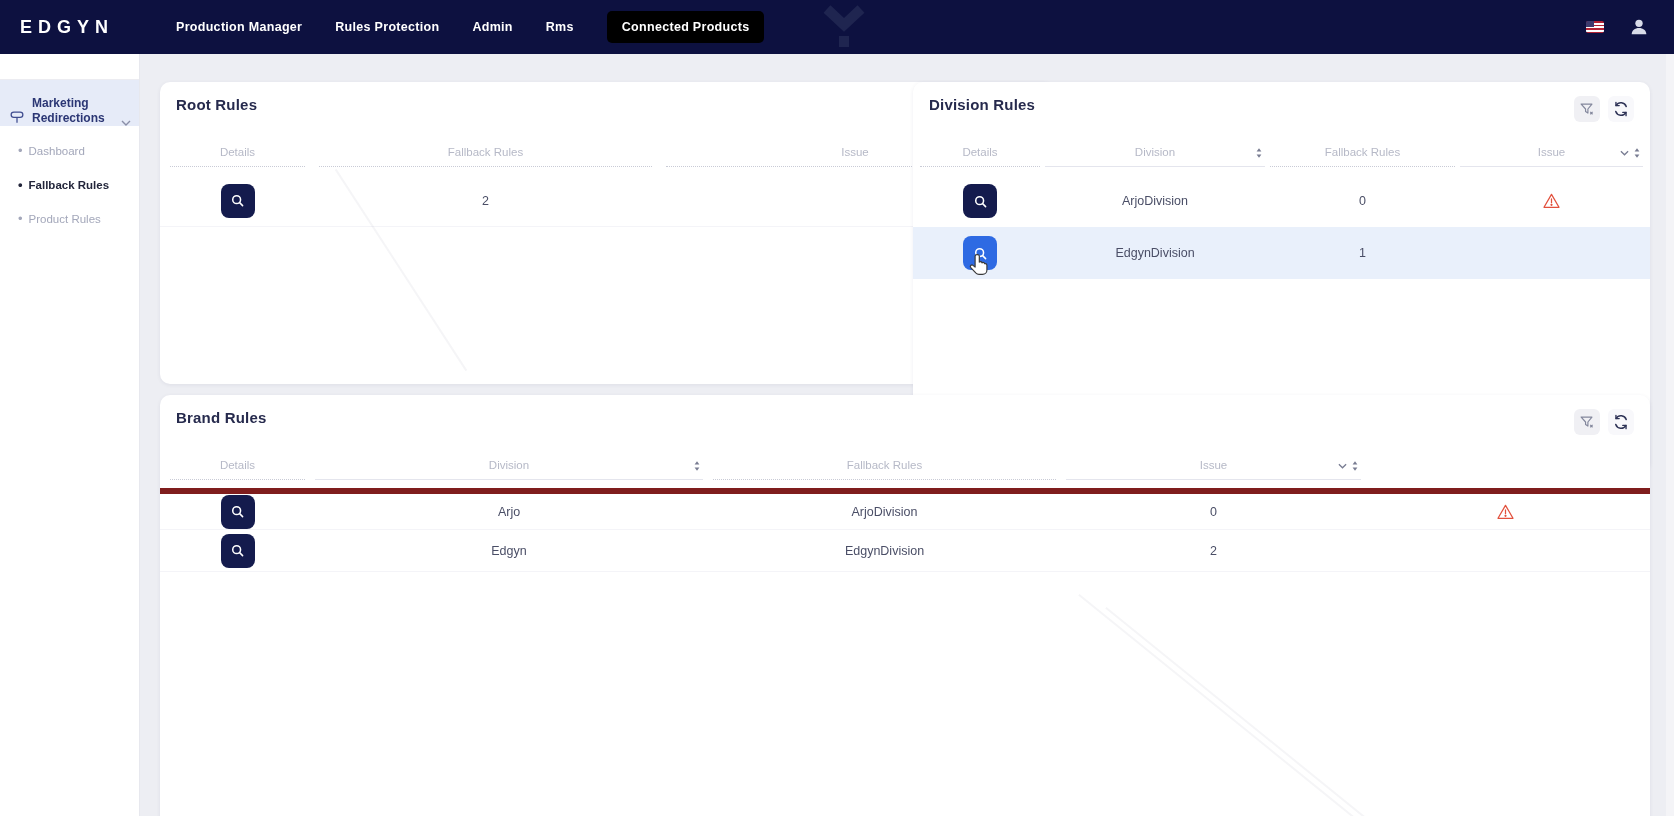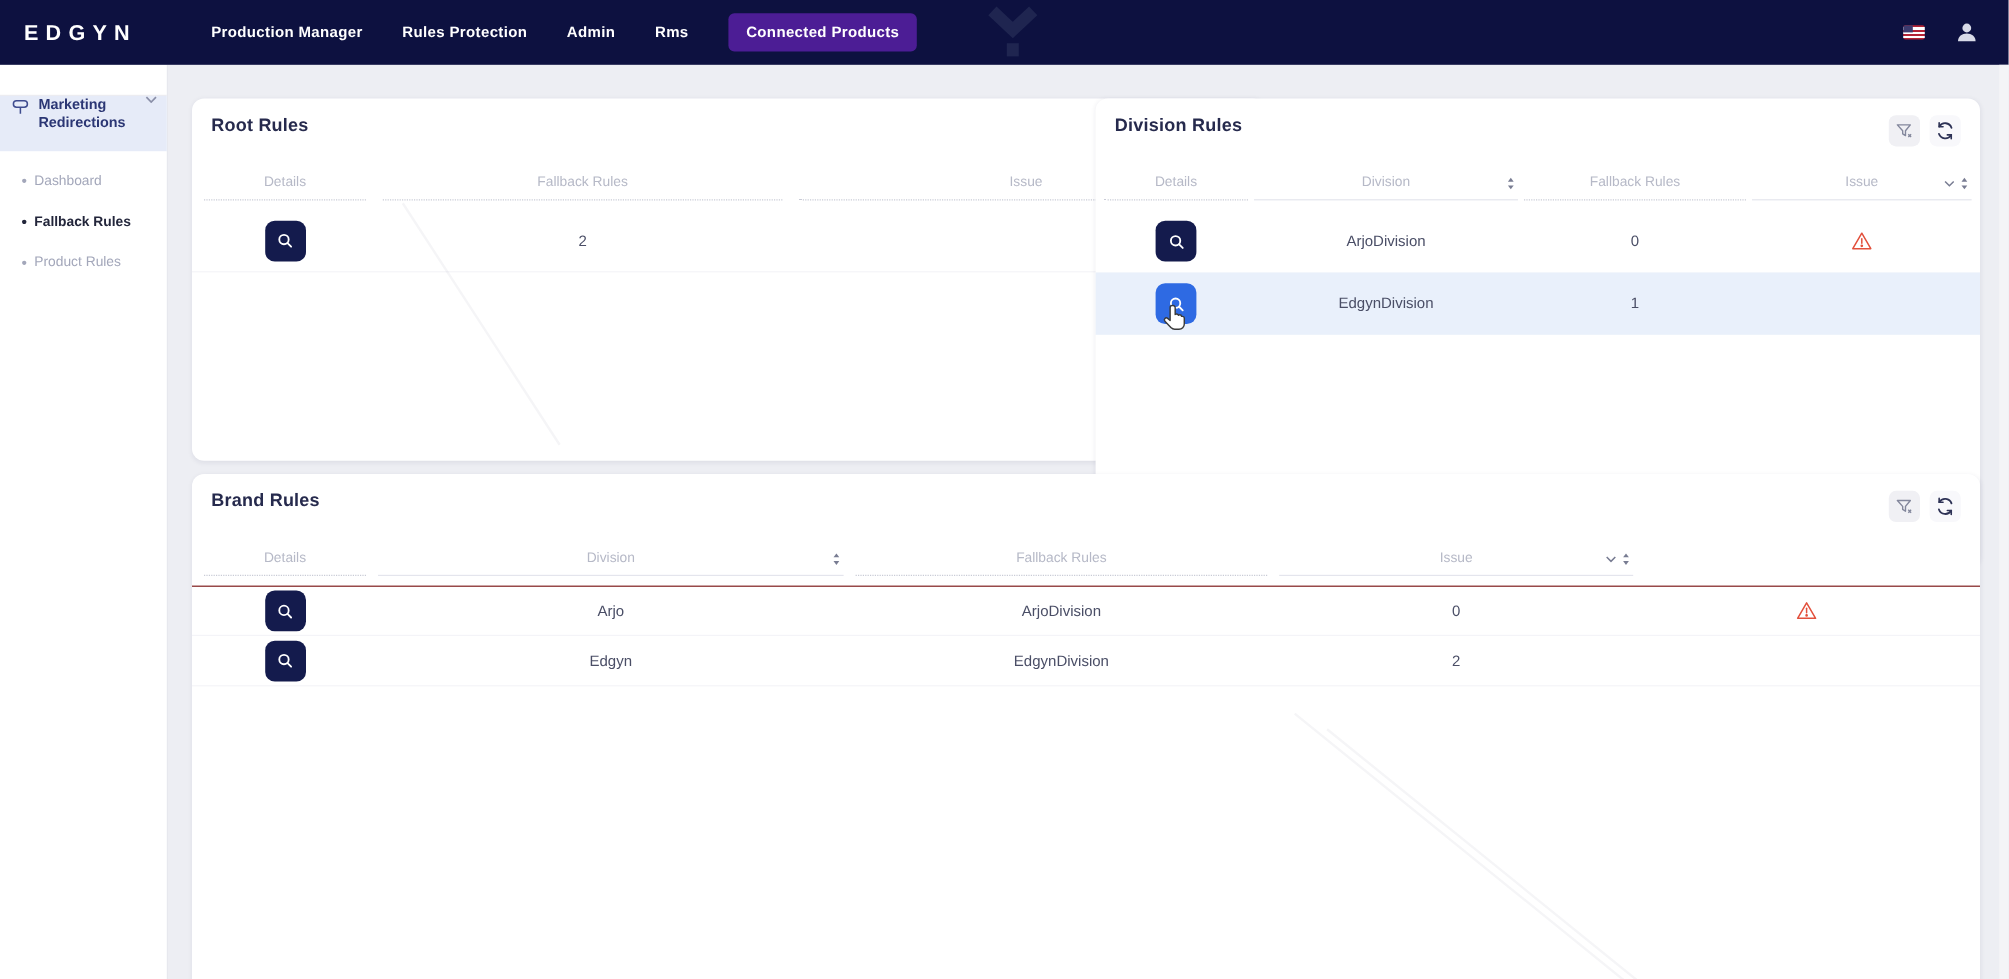--- a/index.html
+++ b/index.html
@@ -4,31 +4,31 @@
 <style>
   * { margin:0; padding:0; box-sizing:border-box; }
   body { font-family:"Liberation Sans", sans-serif; background:#edeef3; }
   .screen { position:relative; width:1674px; height:816px; background:#edeef3; overflow:hidden; }
 
   
   .navbar { position:absolute; left:0; top:0; width:1674px; height:54px; background:#0d1140; display:flex; align-items:center; z-index:3; }
   .logo { margin-left:20px; color:#fff; font-size:18px; font-weight:700; letter-spacing:6px; }
   .nav-menu { display:flex; align-items:center; gap:33px; margin-left:62px; }
   .nav-item { color:#fff; font-size:12.5px; font-weight:600; letter-spacing:.3px; cursor:pointer; white-space:nowrap; }
-  .nav-item.active { background:#4c1d95; border-radius:5px; padding:9px 15px; }
+  .nav-item.active { background:#000000; border-radius:5px; padding:9px 15px; }
   .nav-wm { position:absolute; left:818px; top:3px; opacity:1; }
   .nav-right { position:absolute; right:24px; top:0; height:54px; display:flex; align-items:center; gap:24px; }
   .flag { position:relative; width:18px; height:12px; border-radius:2px; overflow:hidden;
           background:repeating-linear-gradient(#b22234 0 1.8px, #fff 1.8px 3.6px); cursor:pointer; }
   .flag::after { content:""; position:absolute; left:0; top:0; width:8px; height:6px; background:#3c3b6e; }
 
   
   .sidebar { position:absolute; left:0; top:54px; width:140px; bottom:0; background:#fff; border-right:1px solid #e7e8ee; z-index:2; }
   .sidebar-top { height:26px; border-bottom:1px solid #ececf1; }
-  .side-section { height:46px; background:#e6ebf8; display:flex; align-items:flex-start; padding:0 8px; cursor:pointer; }
+  .side-section { height:46px; background:#e6ebf8; display:flex; align-items:flex-end; padding:0 8px; cursor:pointer; }
   .side-section-label { flex:1; margin-left:6px; color:#2b3674; font-size:12px; font-weight:600; line-height:15px; }
   .side-items { margin-top:8px; }
   .side-item { height:34px; display:flex; align-items:center; padding-left:18px; font-size:11.5px; color:#a3a7ba; cursor:pointer; }
   .side-item .dot { margin-right:6px; font-size:13px; line-height:0; }
   .side-item.active { color:#23263b; font-weight:600; }
 
   
   .panel { position:absolute; background:#fff; border-radius:10px; box-shadow:0 1px 4px rgba(30,34,70,.07); }
   .panel.root     { left:160px; top:82px;  width:894px;  height:302px; }
   .panel.division { left:913px; top:82px;  width:737px;  height:390px; }
@@ -43,21 +43,21 @@
   .thead { display:grid; margin-top:24px; }
   .th { position:relative; display:flex; align-items:flex-end; justify-content:center; font-size:11.5px; color:#b6b9c7; padding-bottom:8px; }
   .th.u-dot   { border-bottom:1px dotted #c9cbd6; }
   .th.u-solid { border-bottom:1px solid #e4e5ed; }
   .th .right-icons { position:absolute; right:2px; bottom:7px; display:flex; align-items:center; gap:4px; }
 
   .tbody { margin-top:8px; }
   .trow { display:grid; align-items:center; }
   .panel.root .trow, .panel.division .trow { height:52px; }
   .panel.brand .trow { height:42px; border-bottom:1px solid #f4f4f8; }
-  .panel.brand .trow:first-child { border-top:1px solid #7f1d1d; }
+  .panel.brand .trow:first-child { border-top:6px solid #7f1d1d; }
   .trow.selected { background:#e9f0fb; }
   .td { display:flex; align-items:center; justify-content:center; font-size:12.5px; color:#4a4e66; }
 
   .grid-root     { grid-template-columns:135px 333px 1fr; column-gap:14px; padding:0 10px; }
   .grid-division { grid-template-columns:120px 220px 185px 1fr; column-gap:5px; padding:0 7px; }
   .grid-brand    { grid-template-columns:135px 388px 343px 295px 1fr; column-gap:10px; padding:0 10px; }
 
   .row-btn { width:34px; height:34px; border:none; border-radius:8px; display:flex; align-items:center; justify-content:center; cursor:pointer; }
   .row-btn.navy { background:#141b4d; }
   .row-btn.blue { background:#2e6ae3; }

